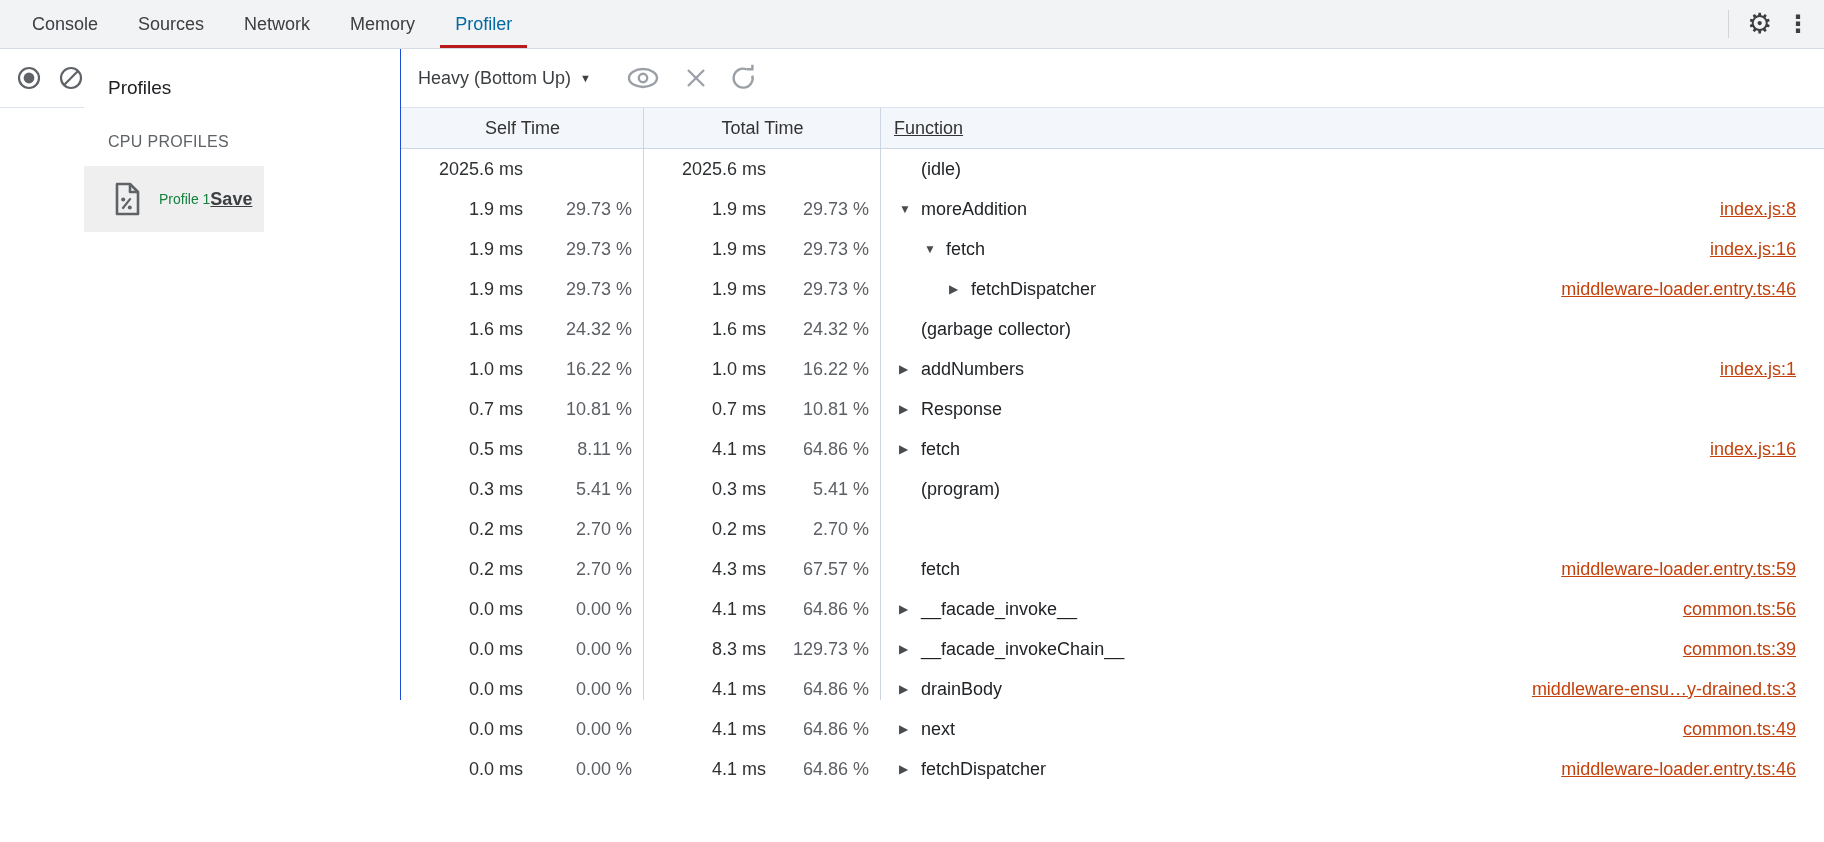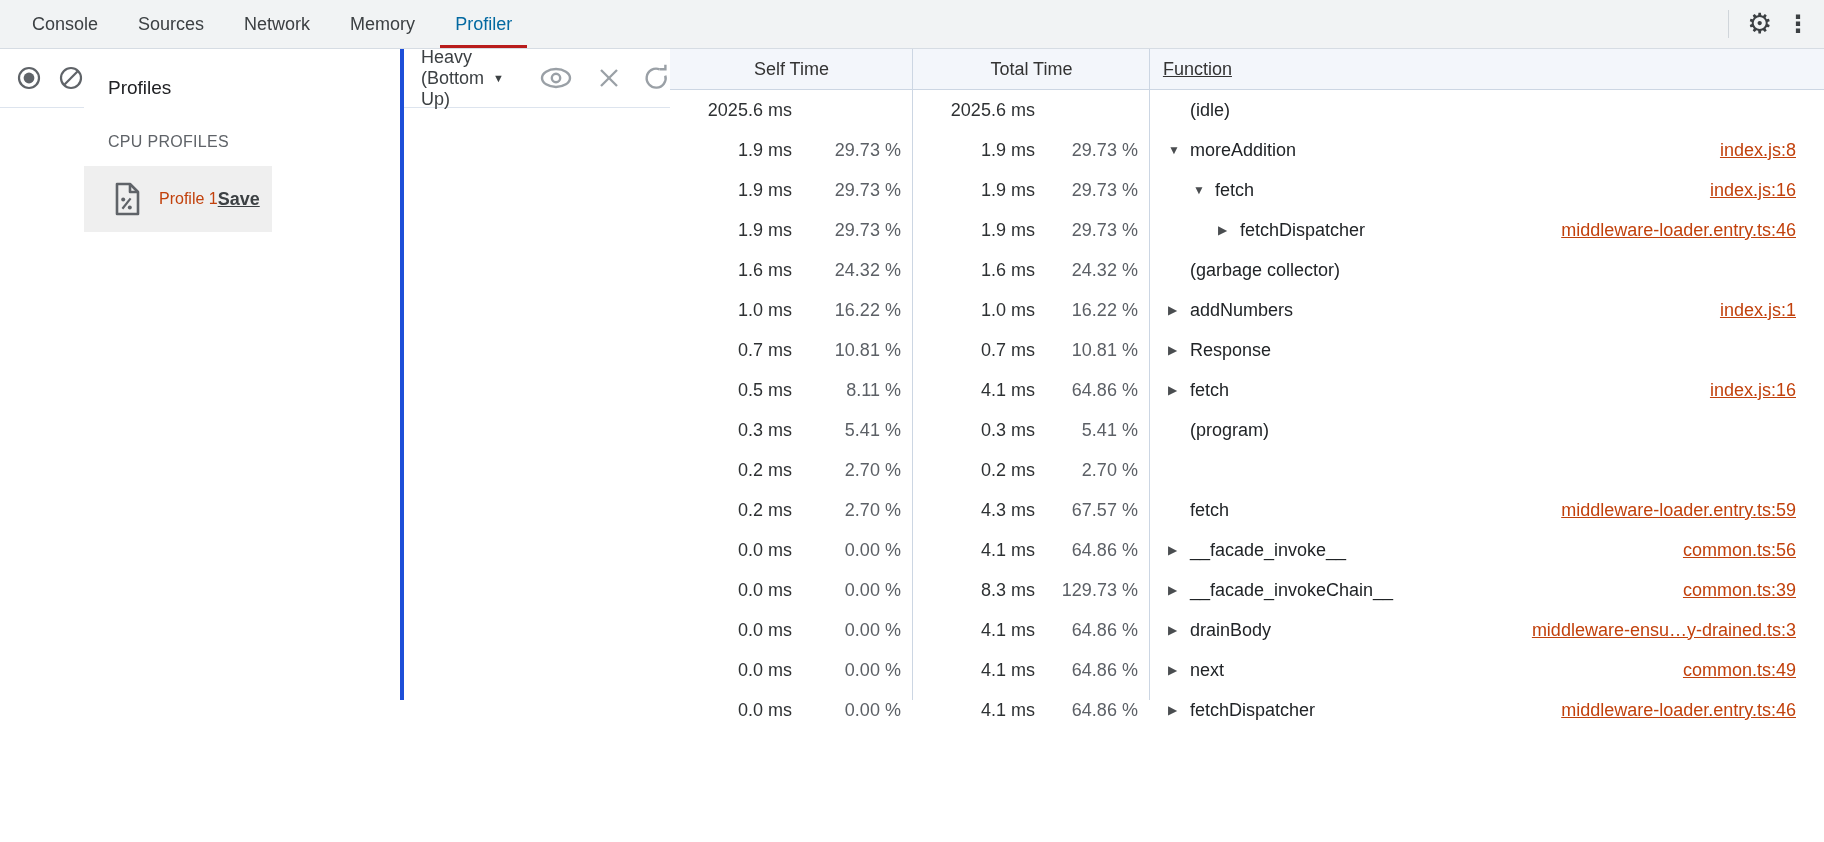--- a/index.html
+++ b/index.html
@@ -27,41 +27,41 @@
   .gear{font-size:28px;color:#3c4043;margin:0 14px 0 18px;line-height:1;}
   .dots{font-size:24px;color:#3c4043;margin-right:14px;line-height:1;font-weight:bold;}
 
   
   .main{flex:1;display:flex;min-height:0;}
   .left{width:400px;flex:0 0 400px;display:flex;flex-direction:row;background:#fff;}
   .left-toolbar{
     height:58px;flex:0 0 58px;border-bottom:1px solid #dde4ee;
     display:flex;align-items:center;padding-left:16px;gap:16px;
   }
-  .right{flex:1;display:flex;flex-direction:row;border-left:4px solid #1d4ed8;min-width:0;}
+  .right{flex:1;display:flex;flex-direction:column;border-left:1px solid #1d4ed8;min-width:0;}
   .right-toolbar{
     height:58px;flex:0 0 58px;border-bottom:1px solid #dde4ee;
     display:flex;align-items:center;padding-left:17px;
   }
 
   
   .view-select{display:flex;align-items:center;gap:9px;font-size:18px;color:#3c4043;cursor:default;}
   .view-caret{font-size:11px;color:#3c4043;}
   .tb-eye{margin-left:34px;}
   .tb-x{margin-left:24px;}
   .tb-refresh{margin-left:22px;}
 
   
   .profiles-heading{margin:28px 0 0 24px;font-size:19px;color:#202124;}
   .cpu-heading{margin:34px 0 0 24px;font-size:16px;color:#5f6368;letter-spacing:.3px;}
   .profile-row{
     margin-top:15px;height:66px;background:#efefef;
     display:flex;align-items:center;padding:0 12px 0 28px;box-sizing:border-box;
   }
-  .profile-name{font-size:16px;color:#c2410c;margin-left:17px;}
+  .profile-name{font-size:14px;color:#15803d;margin-left:17px;}
   .save-link{margin-left:auto;font-size:18px;color:#3c4043;text-decoration:underline;cursor:pointer;font-weight:bold;}
 
   
   .grid{flex:1;position:relative;min-height:0;background:#fff;}
   .colline{position:absolute;top:0;bottom:0;width:1px;background:#ccd6e3;}
   .colline.l1{left:242px;}
   .colline.l2{left:479px;}
   .ghead{
     display:flex;height:40px;align-items:center;background:#f3f6fb;
     border-bottom:1px solid #ccd6e3;font-size:18px;color:#333;

